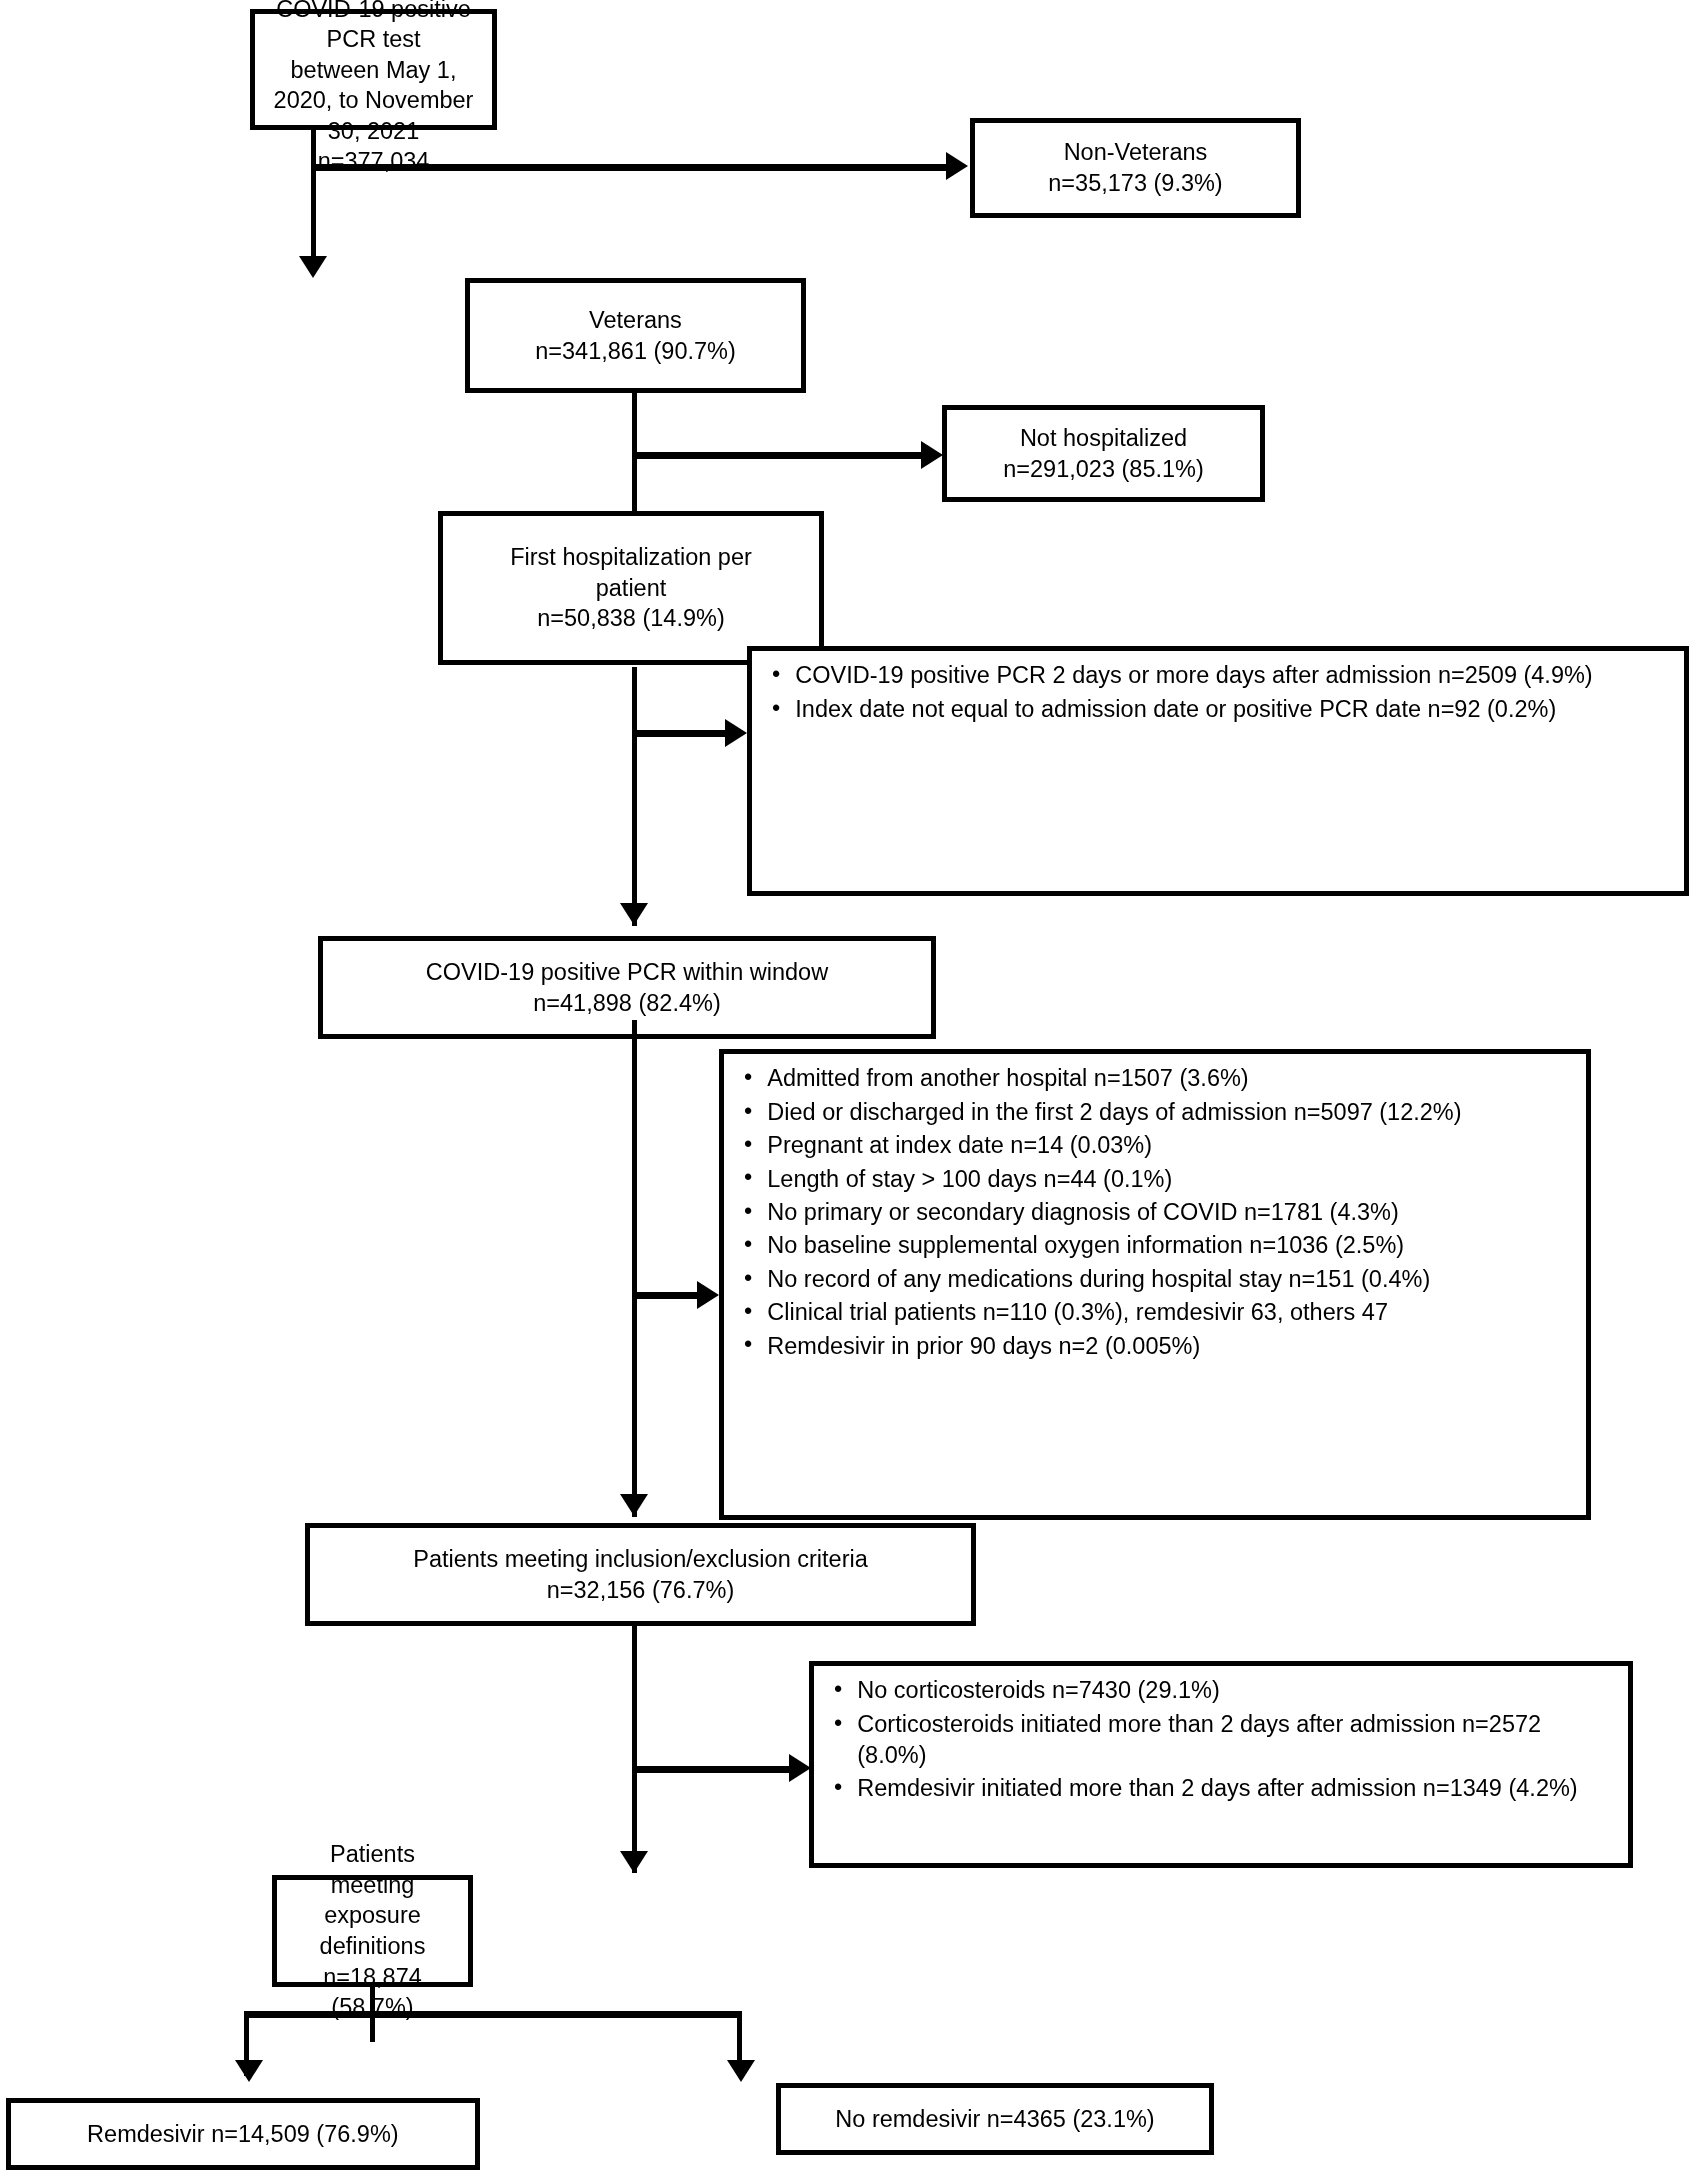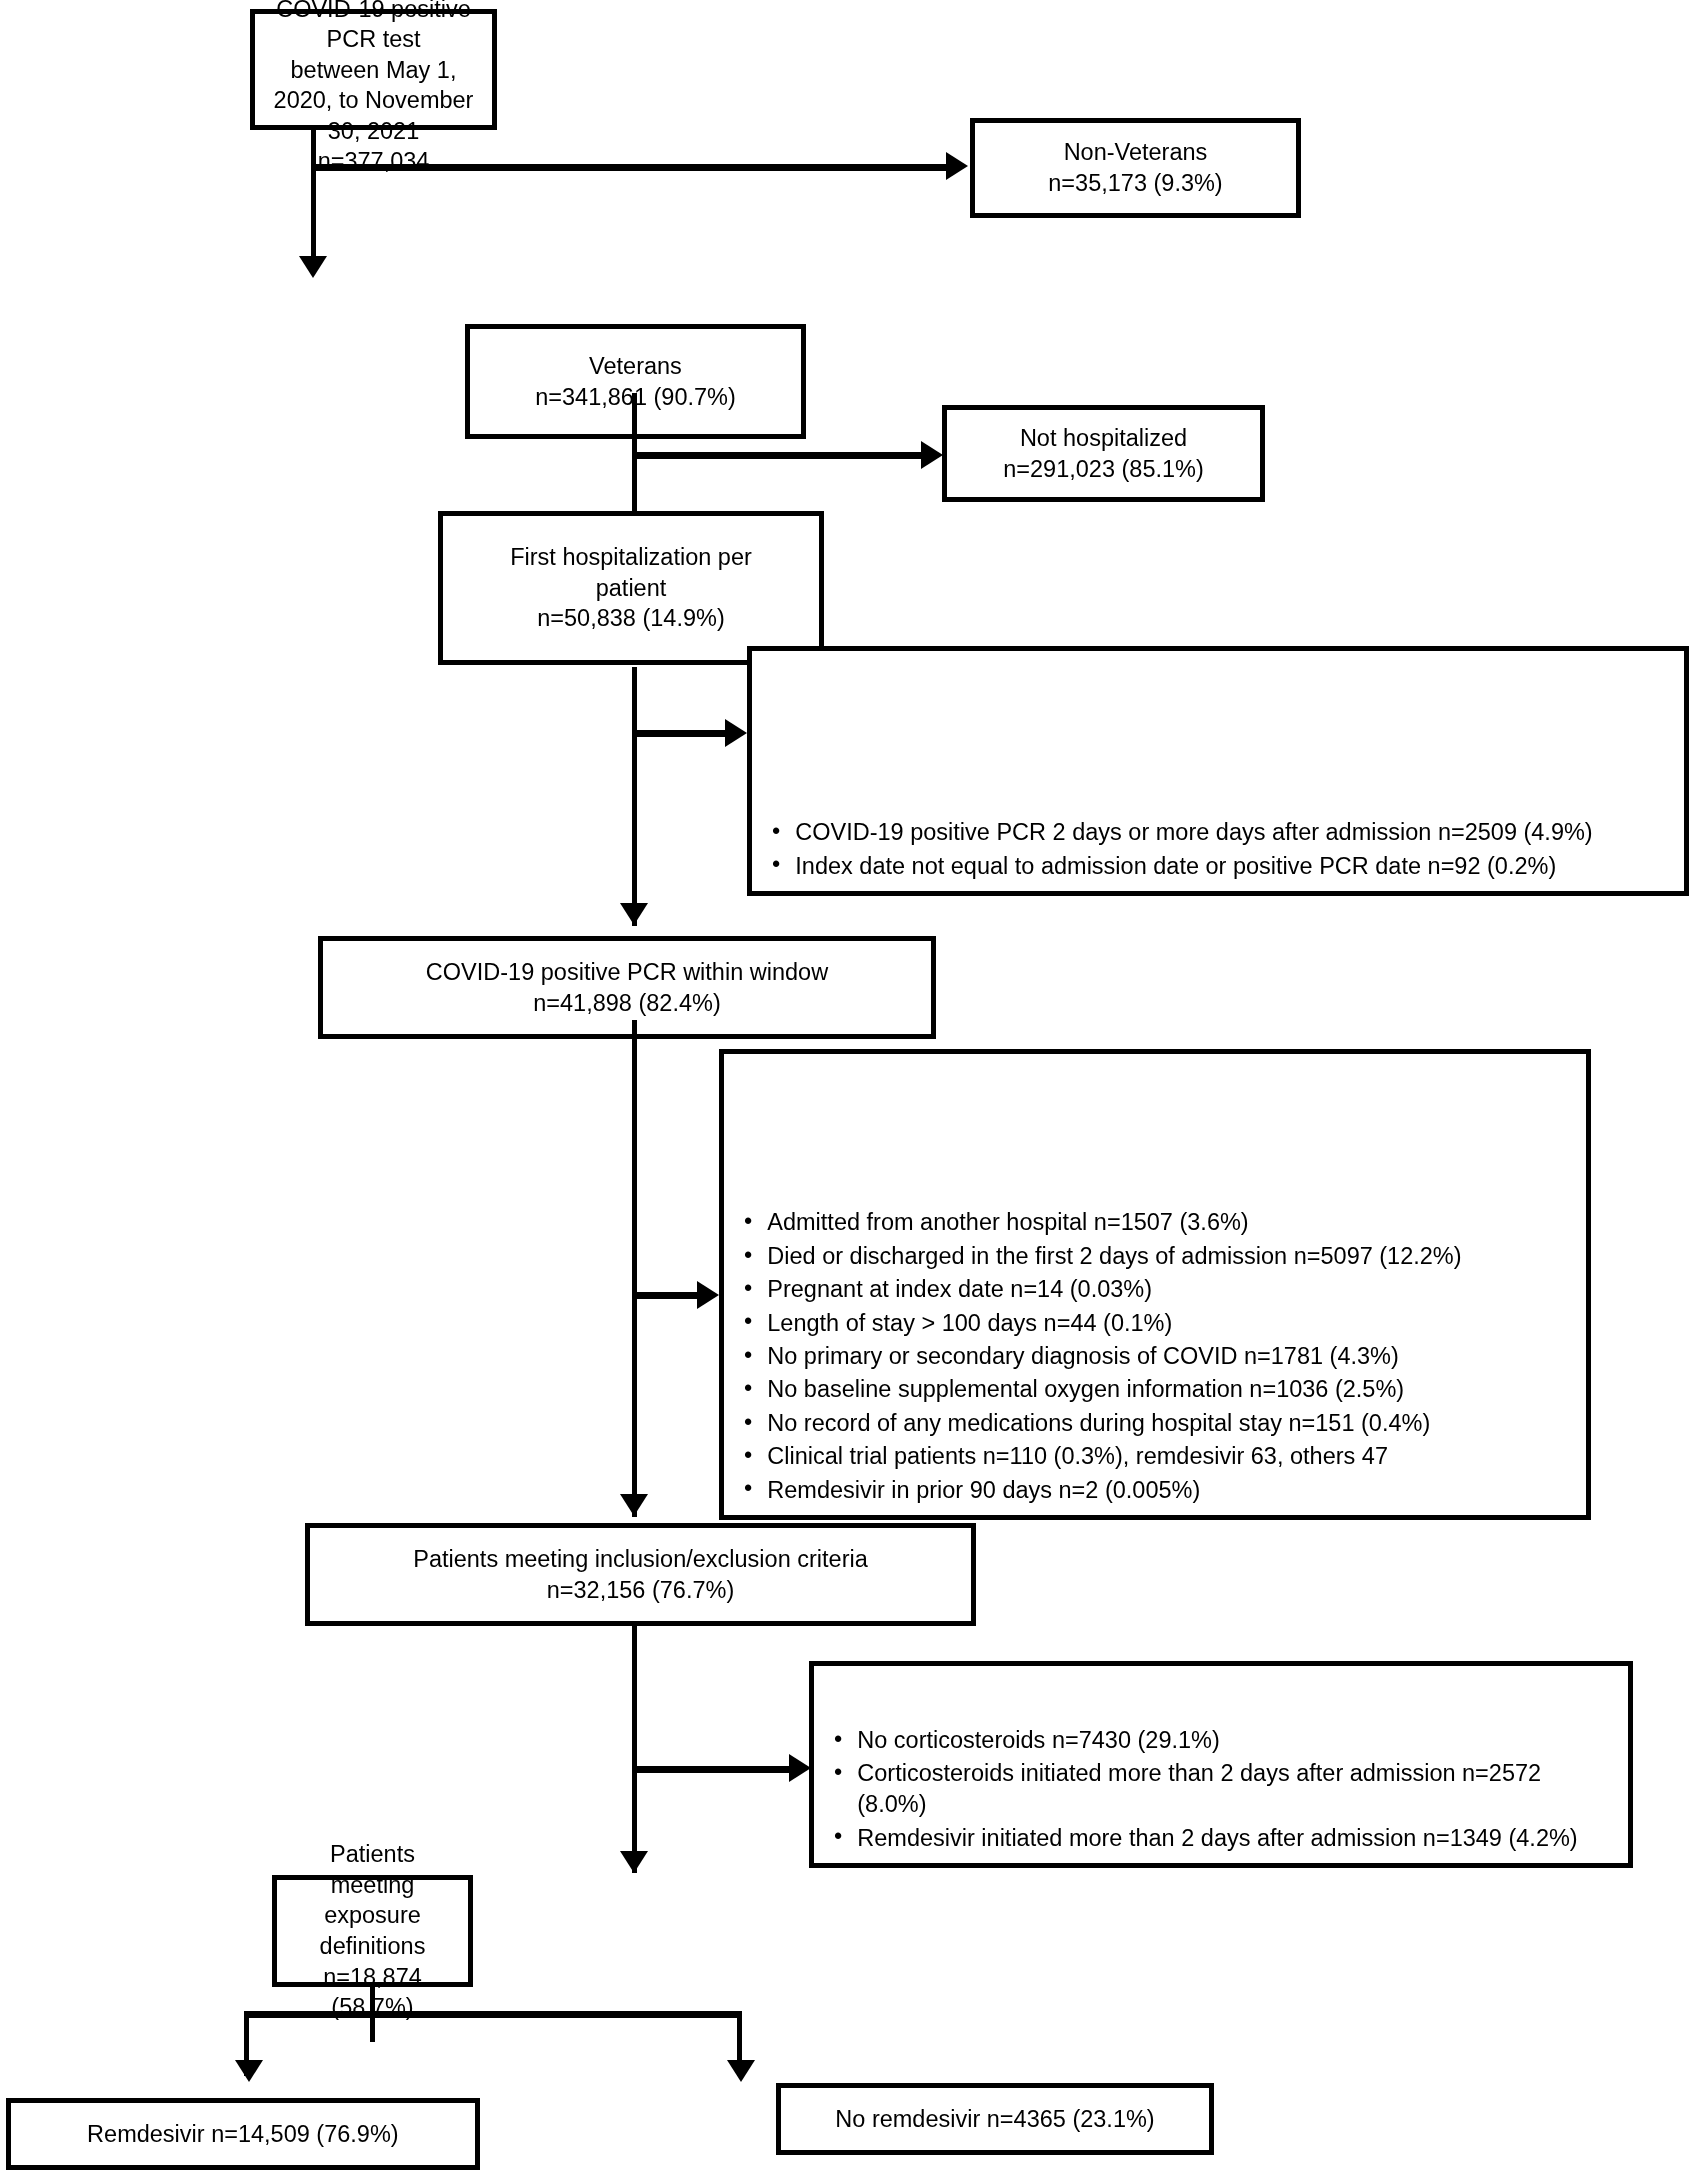--- a/index.html
+++ b/index.html
@@ -40,21 +40,21 @@
   
   .ebox {
     position: absolute;
     box-sizing: border-box;
     background: #ffffff;
     border: 5.3px solid #000000;
     font-size: 23.5px;
     line-height: 1.32;
     padding: 9.4px 13px 9.4px 15.3px;
     display: flex;
-    align-items: flex-end;
+    align-items: flex-start;
   }
   .ebox ul {
     list-style: none;
     margin: 0;
     padding: 0;
     width: 100%;
   }
   .ebox li {
     position: relative;
     padding-left: 28px;
@@ -117,21 +117,21 @@
   <div class="hline" style="left:311px; top:164px; width:640px;"></div>
   <div class="arrow-right" style="left:946px; top:152px;"></div>
 
   <div class="box" style="left:970px; top:118px; width:331px; height:100px;">
     <span class="lines">
       <span class="ln">Non-Veterans</span>
       <span class="ln">n=35,173 (9.3%)</span>
     </span>
   </div>
 
-  <div class="box" style="left:465px; top:278px; width:341px; height:115px;margin-top:46px;">
+  <div class="box" style="left:465px; top:278px; width:341px; height:115px;">
     <span class="lines">
       <span class="ln">Veterans</span>
       <span class="ln">n=341,861 (90.7%)</span>
     </span>
   </div>
 
   <div class="vline" style="left:632px; top:393px; height:132px;"></div>
   <div class="arrow-down" style="left:620px; top:521px;"></div>
 
   <div class="hline" style="left:632px; top:452px; width:294px;"></div>

